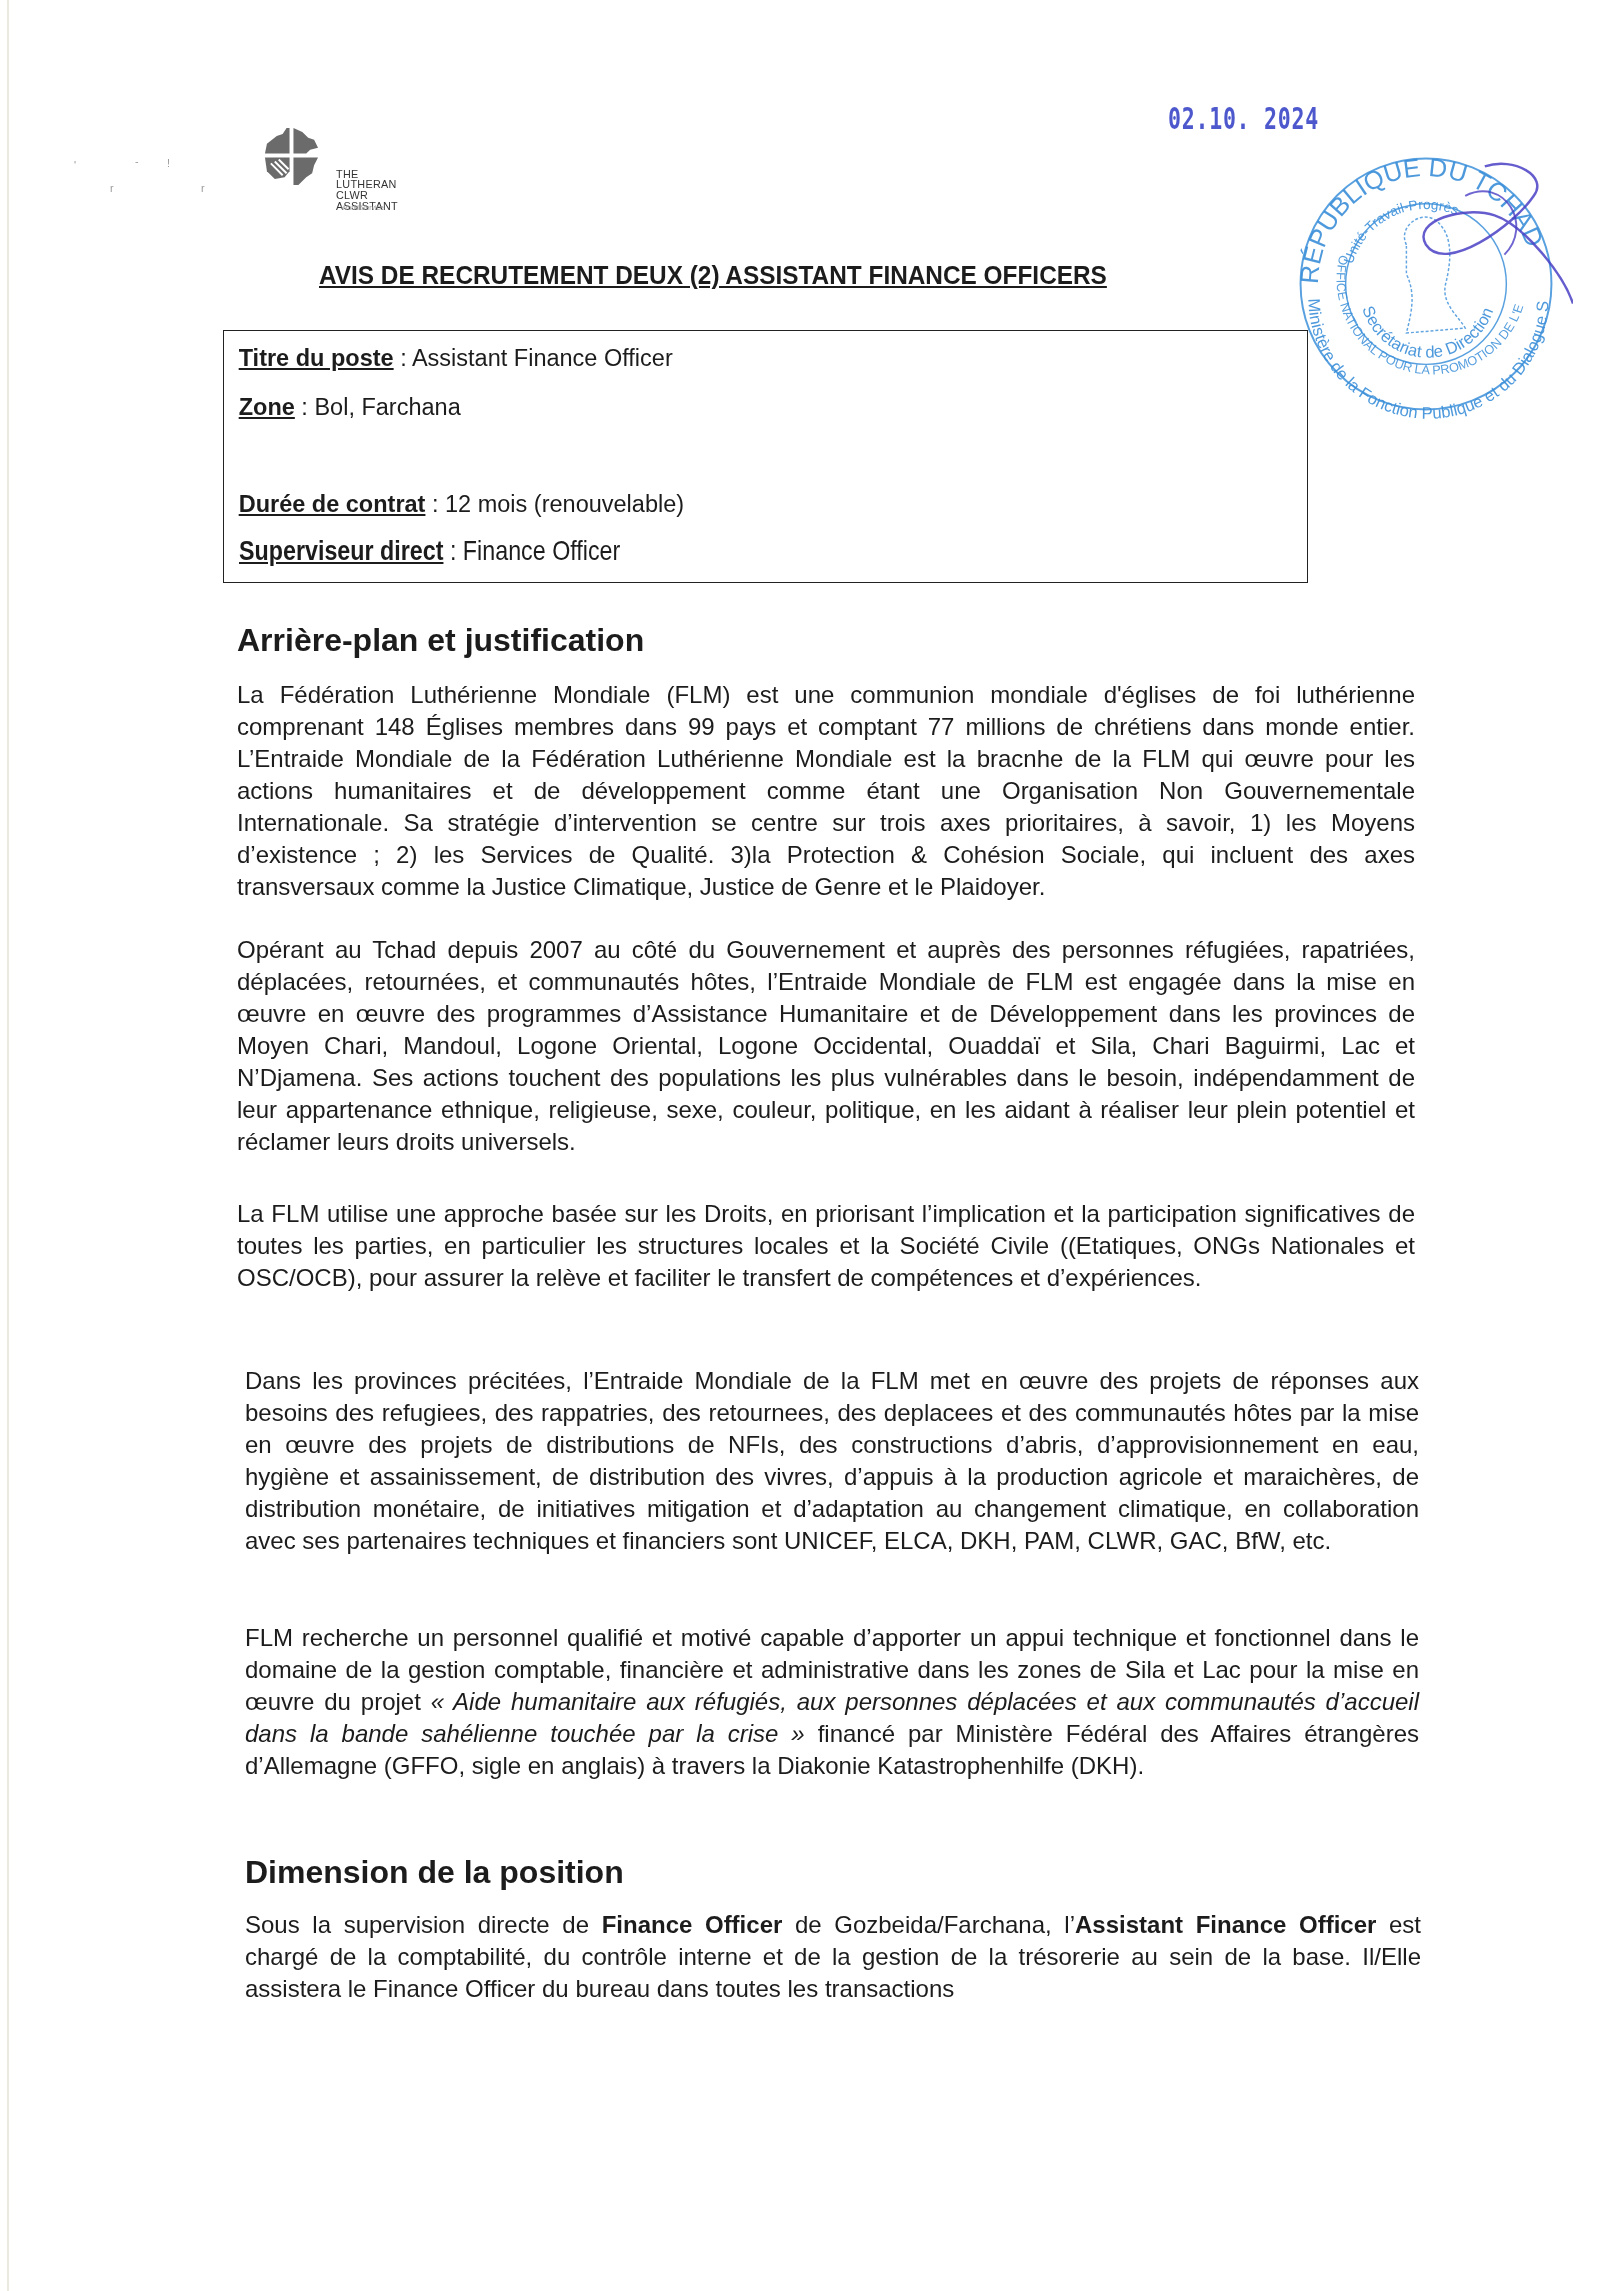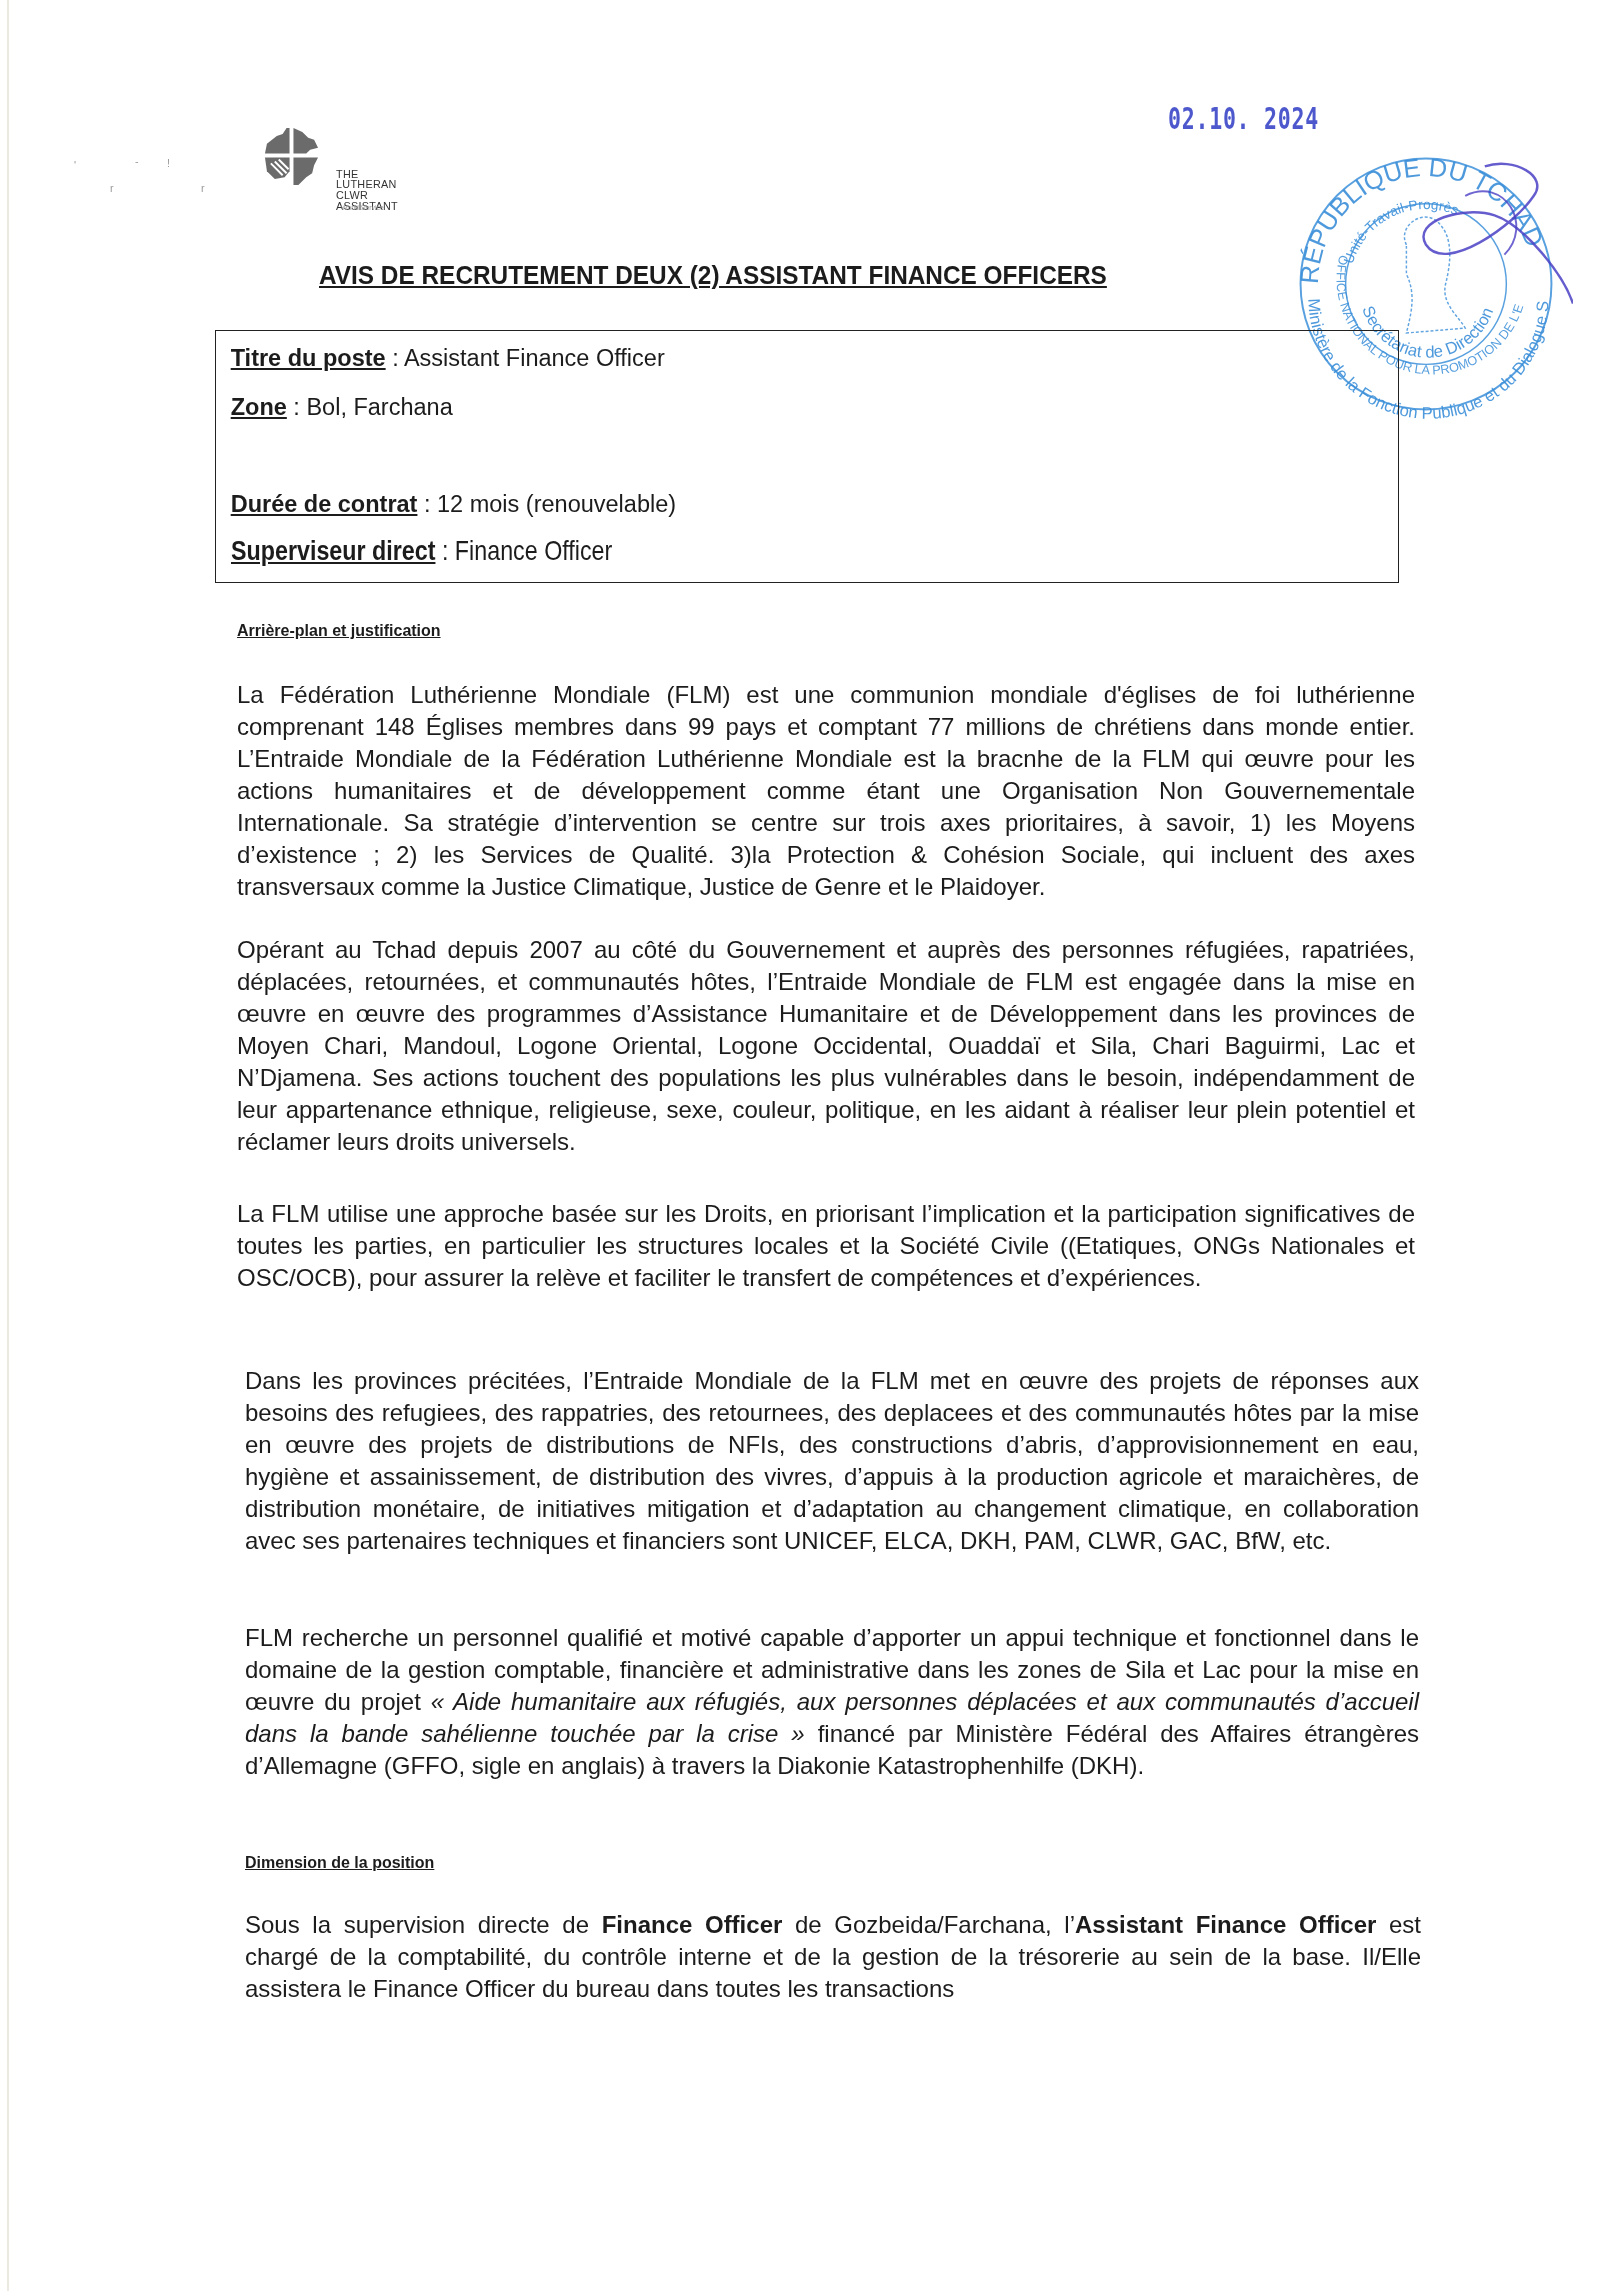--- a/index.html
+++ b/index.html
@@ -21,27 +21,27 @@
                 transform:scaleX(0.72); transform-origin:left center; white-space:nowrap; opacity:0.9; }
 
   
   .seal { position:absolute; left:1279px; top:137px; width:294px; height:294px; }
 
   
   .title { position:absolute; left:319px; top:260px; font-size:26.5px; font-weight:bold; text-decoration:underline;
            white-space:nowrap; letter-spacing:0; transform:scaleX(0.92); transform-origin:left center; }
 
   
-  .info-box { position:absolute; left:215px; top:330px; width:1184px; height:253px; border:1.5px solid #222; box-sizing:border-box; }
+  .info-box { position:absolute; left:223px; top:330px; width:1085px; height:253px; border:1.5px solid #222; box-sizing:border-box; }
   .info-row { position:absolute; left:14.7px; font-size:23.5px; white-space:nowrap; }
   .info-row .lbl { font-weight:bold; text-decoration:underline; }
   .info-row.big { font-size:27.4px; transform:scaleX(0.85); transform-origin:left center; }
 
   
-  .section-heading { position:absolute; font-size:16px; font-weight:bold; text-decoration:underline; white-space:nowrap; }
+  .section-heading { position:absolute; font-size:32px; font-weight:bold; white-space:nowrap; }
   .para { position:absolute; font-size:24px; line-height:32px; text-align:justify; }
   .para b { font-weight:bold; }
   .para i { font-style:italic; }
 </style>
 </head>
 <body>
 
 <div class="scan-edge"></div>
 <div class="specks">
   <span style="left:74px;top:159px;">'</span>

